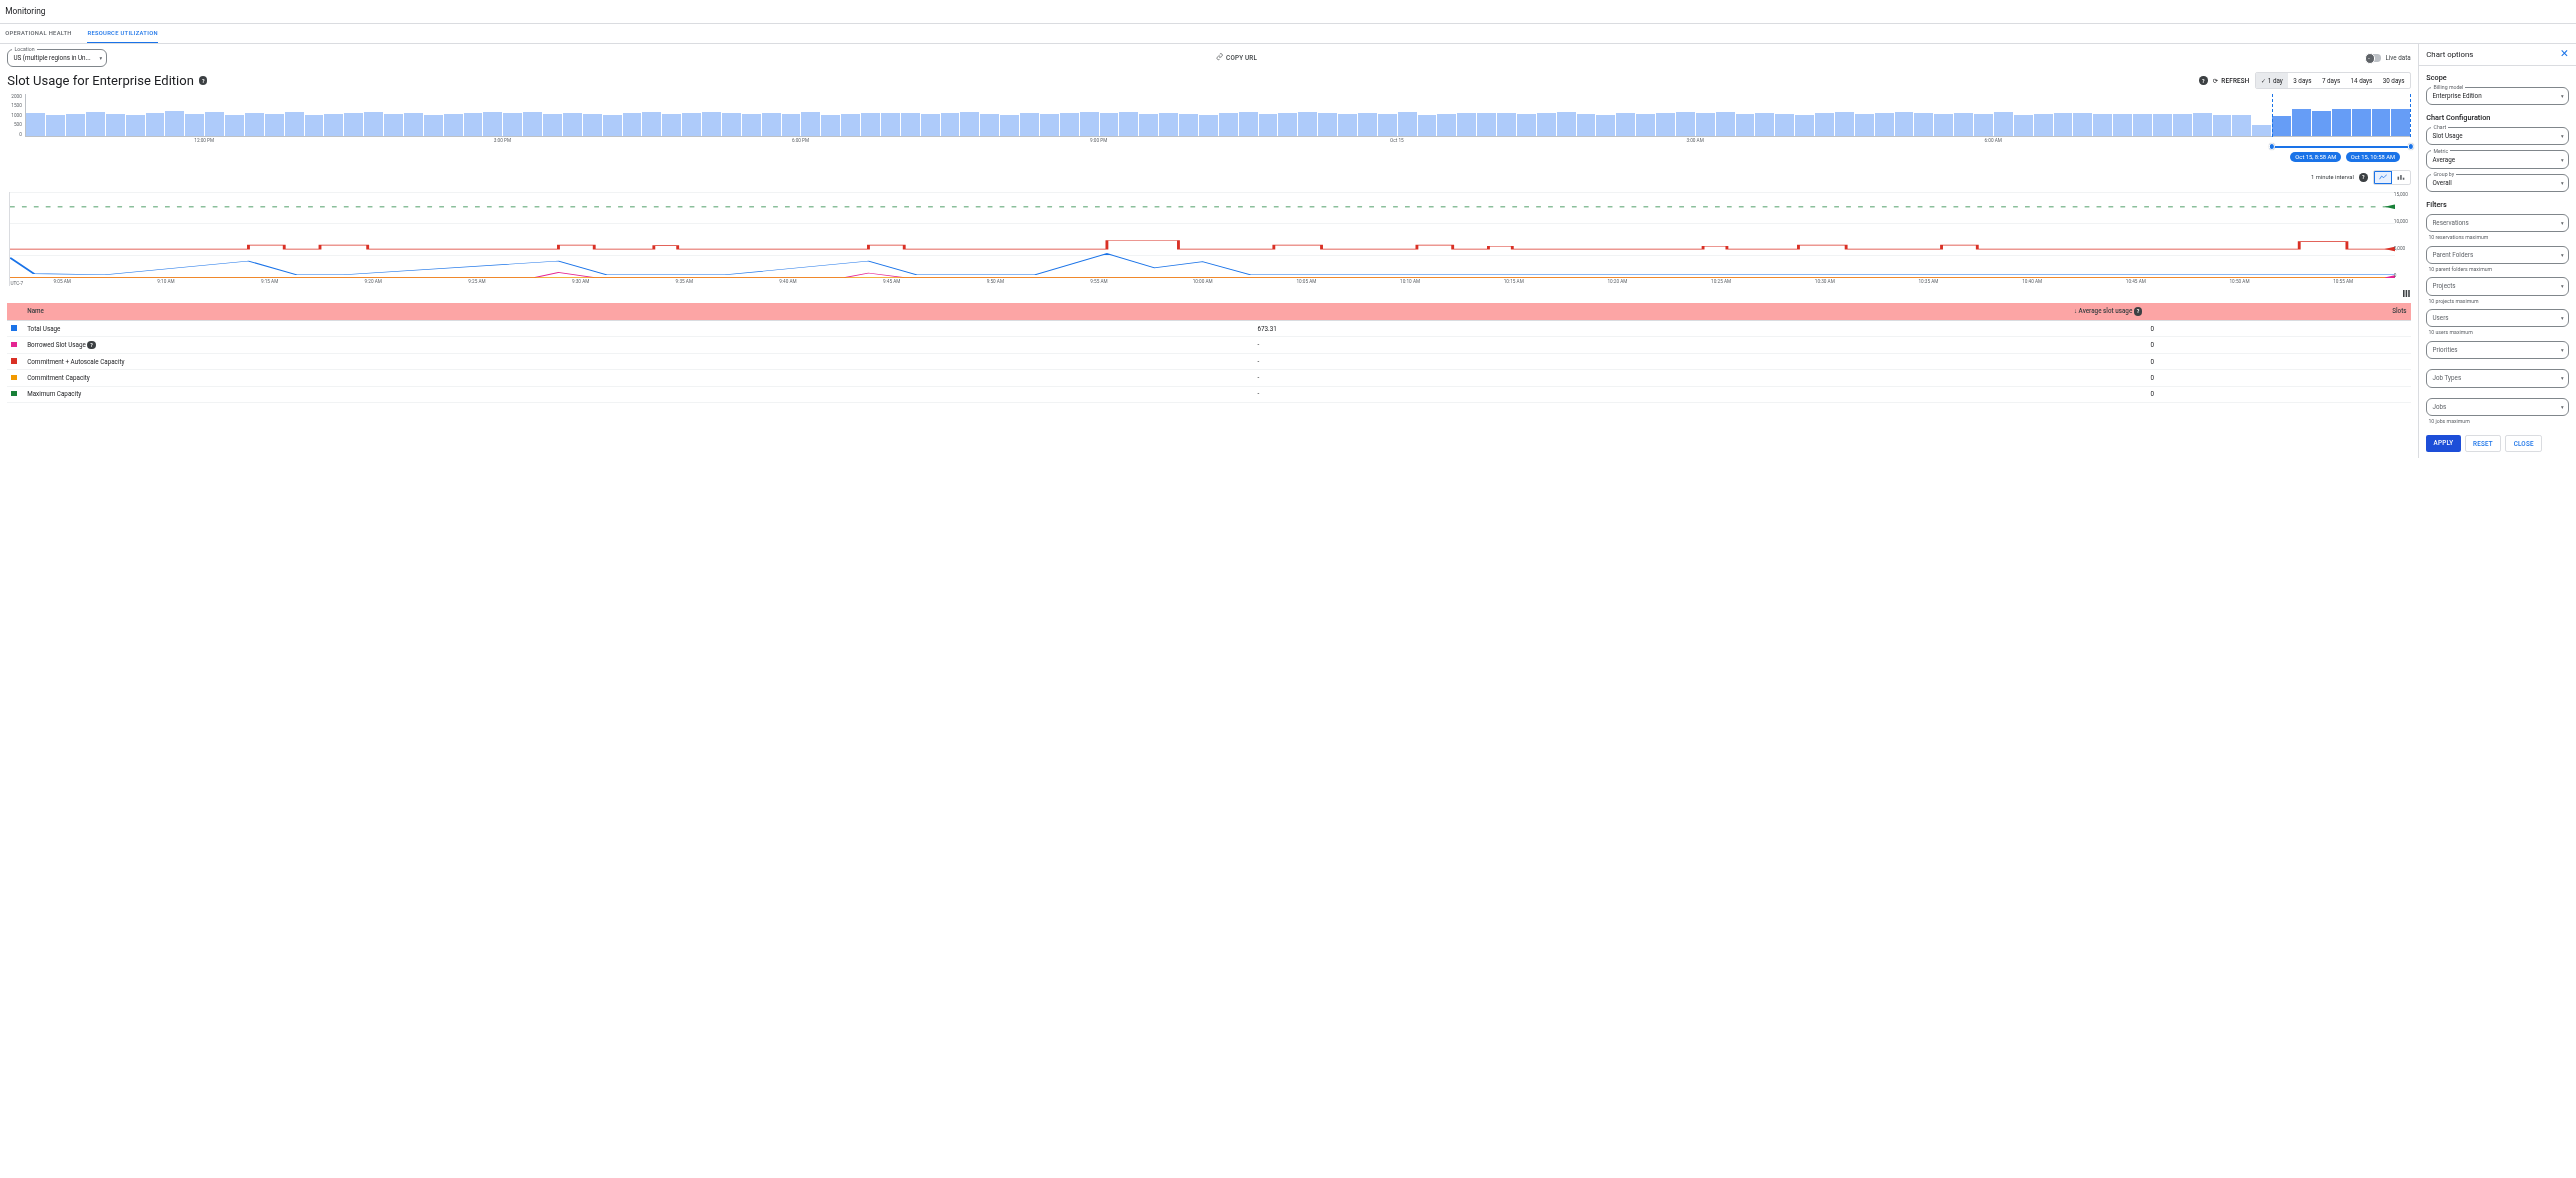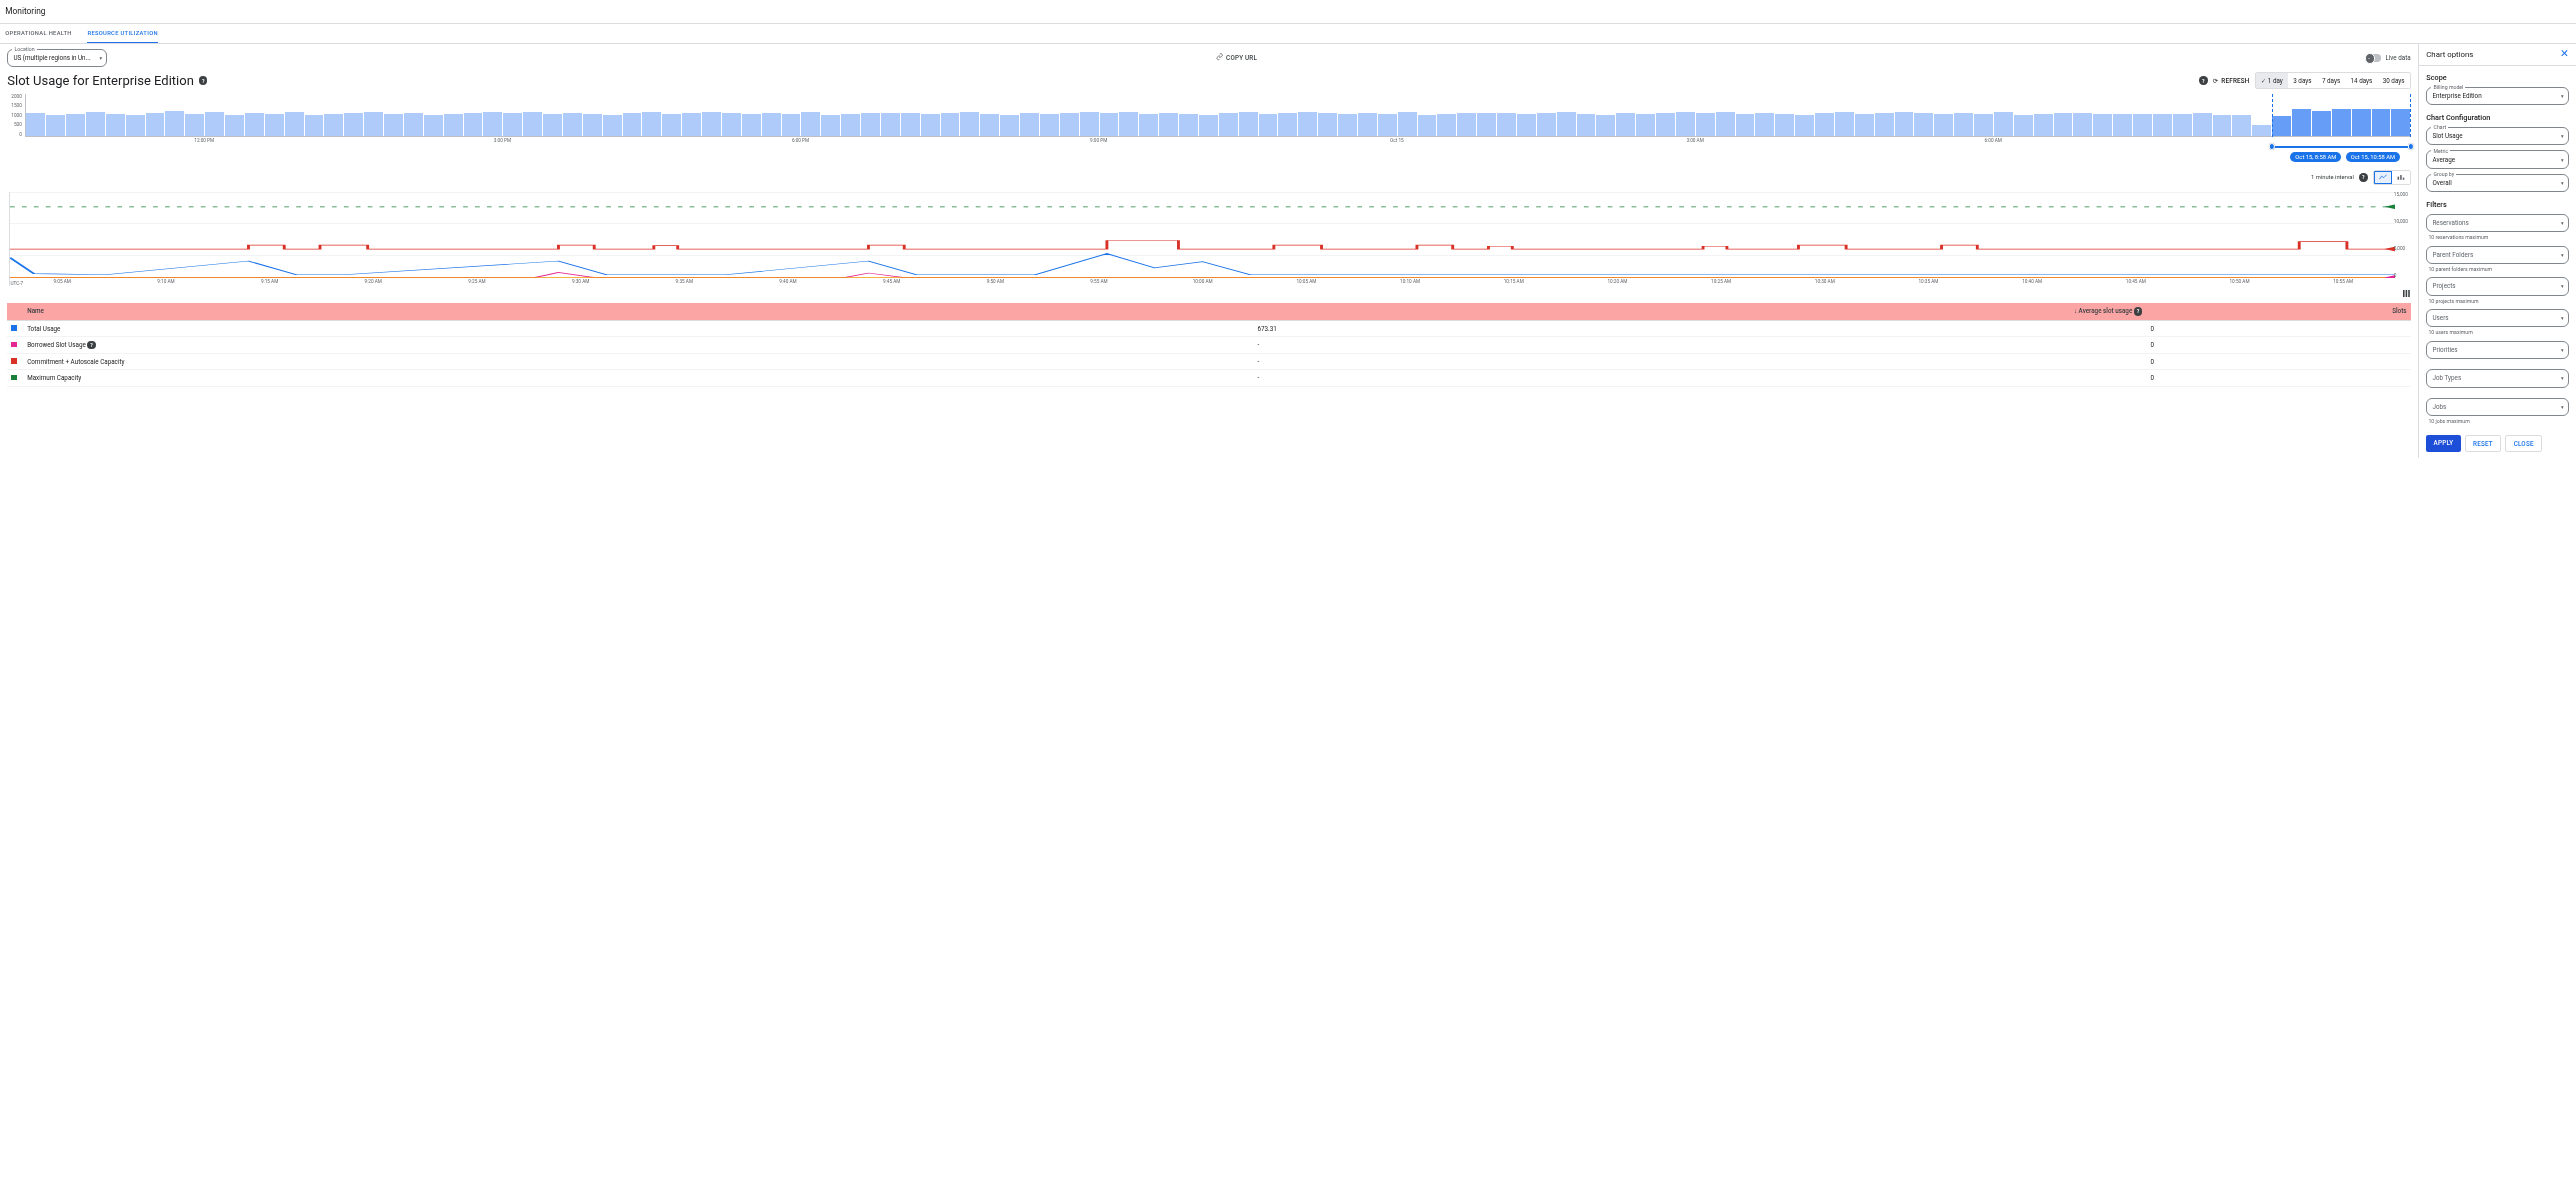--- a/index.html
+++ b/index.html
@@ -390,20 +390,26 @@
     <td class="num">-</td>
     <td class="num">0</td>
           </tr>
           <tr>
             <td><span class="swatch" style="background:#d93025"></span></td>
     <td>Commitment + Autoscale Capacity</td>
     <td class="num">-</td>
     <td class="num">0</td>
           </tr>
           <tr>
+            <td><span class="swatch" style="background:#f29900"></span></td>
+    <td>Commitment Capacity</td>
+    <td class="num">-</td>
+    <td class="num">0</td>
+          </tr>
+          <tr>
             <td><span class="swatch" style="background:#188038"></span></td>
     <td>Maximum Capacity</td>
     <td class="num">-</td>
     <td class="num">0</td>
           </tr>
         </tbody>
   </table>
 
 </div>
 

